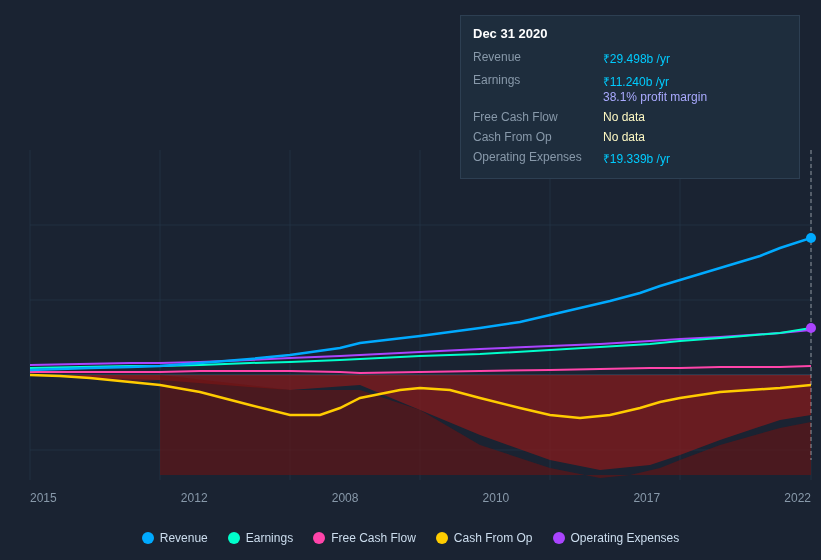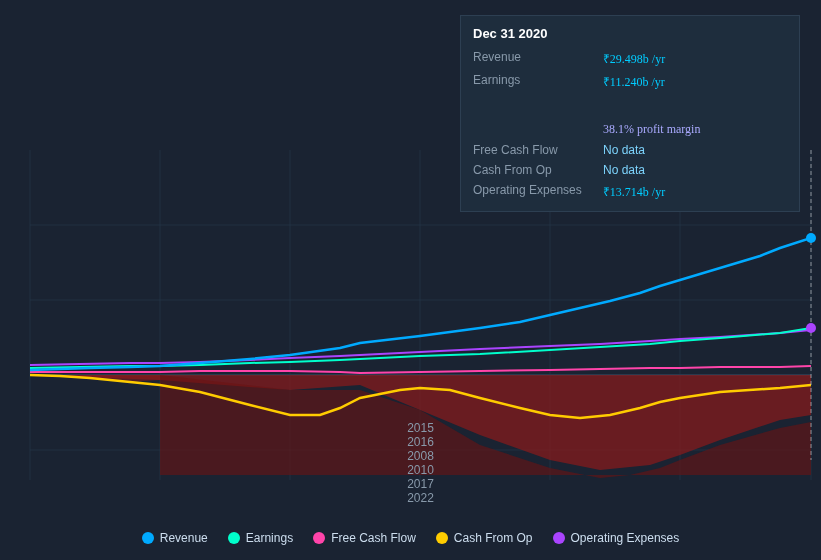--- a/index.html
+++ b/index.html
@@ -48,28 +48,27 @@
       font-size: 12px;
       width: 130px;
       flex-shrink: 0;
     }
 
     .info-value {
       color: #ccddee;
       font-size: 12px;
     }
 
-    .info-value.cyan { color: #00ccff; font-family: Liberation Serif, serif; }
-    .info-value.no-data { color: #7dd3fc; text-align: right; }
+    .info-value.cyan { color: #00ccff; }
+    .info-value.no-data { color: #fef9c3; text-align: right; }
 
     .profit-margin {
       color: #aaaaff;
       font-size: 12px;
       display: block;
-      margin-top: 32px;
     }
 
     .y-label {
       position: absolute;
       color: #8899aa;
       font-size: 12px;
       left: 5px;
     }
 
     .y-label-top {
@@ -95,21 +94,20 @@
     }
 
     
     .x-axis {
       position: absolute;
       bottom: 55px;
       left: 30px;
       right: 10px;
       display: flex;
       justify-content: space-between;
-      flex-direction: column;
     }
 
     .x-label {
       color: #8899aa;
       font-size: 12px;
       text-align: center;
     }
 
     
     .legend {
@@ -171,21 +169,21 @@
     <div class="info-row">
       <span class="info-label">Free Cash Flow</span>
       <span class="info-value no-data">No data</span>
     </div>
     <div class="info-row">
       <span class="info-label">Cash From Op</span>
       <span class="info-value no-data">No data</span>
     </div>
     <div class="info-row">
       <span class="info-label">Operating Expenses</span>
-      <span class="info-value cyan">₹13.714b /yr</span>
+      <span class="info-value cyan">₹19.339b /yr</span>
     </div>
   </div>
 
   <span class="y-label y-label-top">₹30b</span>
   <span class="y-label y-label-zero">₹0</span>
   <span class="y-label y-label-bottom">-₹110b</span>
 
   <div class="zero-line"></div>
 
   <svg class="chart-svg" viewBox="0 0 821 330" preserveAspectRatio="none">
@@ -227,21 +225,21 @@
     <path d="M30,220 L60,219 L90,218 L130,217 L160,216 L200,213 L250,209 L290,205 L340,198 L360,193 L420,186 L480,178 L520,172 L550,165 L580,158 L610,151 L640,143 L660,136 L680,130 L720,118 L760,106 L780,98 L811,88" fill="none" stroke="#00aaff" stroke-width="2.5" clip-path="url(#chartClip)"></path>
 
     <line x1="811" y1="0" x2="811" y2="310" stroke="#ffffff" stroke-width="1" stroke-dasharray="4,3" opacity="0.5"></line>
 
     <circle cx="811" cy="88" r="5" fill="#00aaff"></circle>
     <circle cx="811" cy="178" r="5" fill="#aa44ff"></circle>
   </svg>
 
   <div class="x-axis">
     <span class="x-label">2015</span>
-    <span class="x-label">2016</span>
+    <span class="x-label">2012</span>
     <span class="x-label">2008</span>
     <span class="x-label">2010</span>
     <span class="x-label">2017</span>
     <span class="x-label">2022</span>
   </div>
 
   <div class="legend">
     <div class="legend-item">
       <div class="legend-dot" style="background:#00aaff;"></div>
       <span class="legend-label">Revenue</span>

